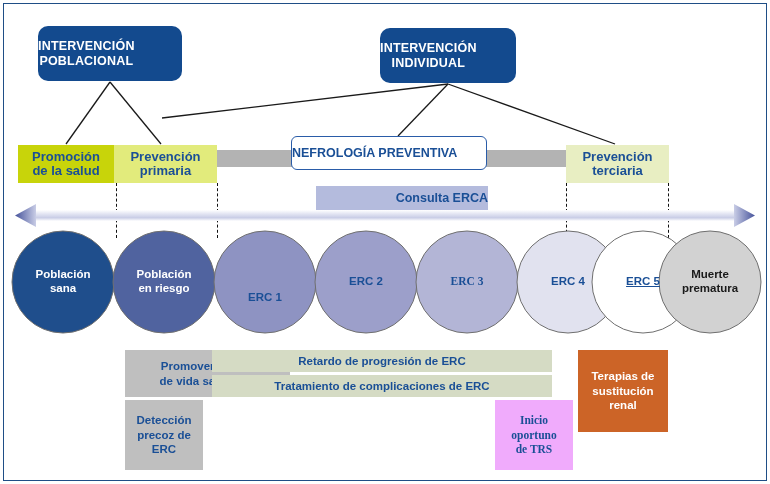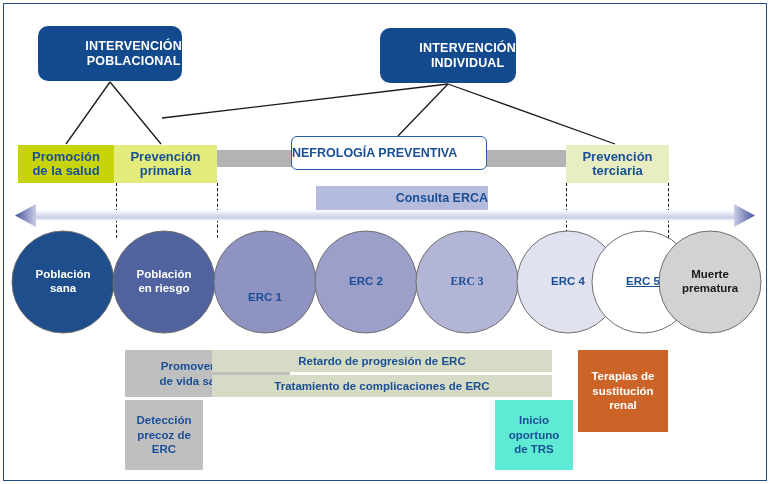--- a/index.html
+++ b/index.html
@@ -23,24 +23,23 @@
   
   .interv-box{
     position:absolute;
     background:#134a8e;
     border-radius:10px;
     color:#ffffff;
     font-weight:bold;
     font-size:12.5px;
     line-height:15px;
     letter-spacing:.2px;
-    display:flex;align-items:center;justify-content:flex-end;
-    text-align:center;
-    box-sizing:border-box;
-    padding-left:32px;
+    display:flex;align-items:center;justify-content:flex-start;
+    text-align:center;
+    box-sizing:border-box;
   }
   #box-poblacional{left:38px;top:26px;width:144px;height:55px;}
   #box-individual{left:380px;top:28px;width:136px;height:55px;}
 
   
   #connectors{position:absolute;left:0;top:0;width:770px;height:484px;}
 
   
   .band-box{
     position:absolute;
@@ -108,21 +107,21 @@
     font-weight:bold;
     font-size:11.5px;
     line-height:14.5px;
     color:#1a4f96;
     box-sizing:border-box;
   }
   #act-promover{left:125px;top:350px;width:165px;height:47px;background:#bfbfbf;}
   #act-deteccion{left:125px;top:400px;width:78px;height:70px;background:#bfbfbf;}
   #act-retardo{left:212px;top:350px;width:340px;height:22px;background:#d5dbc4;}
   #act-tratamiento{left:212px;top:375px;width:340px;height:22px;background:#d5dbc4;}
-  #act-inicio{left:495px;top:400px;width:78px;height:70px;background:#5eead4;}
+  #act-inicio{left:495px;top:400px;width:78px;height:70px;background:#f0abfc;font-family:Liberation Serif, serif;}
   #act-terapias{left:578px;top:350px;width:90px;height:82px;background:#cc6427;color:#ffffff;}
 </style>
 </head>
 <body>
 
 <div id="frame">
 
   <div id="border-rect"></div>
 
   <svg id="connectors" viewBox="0 0 770 484" xmlns="http://www.w3.org/2000/svg">

